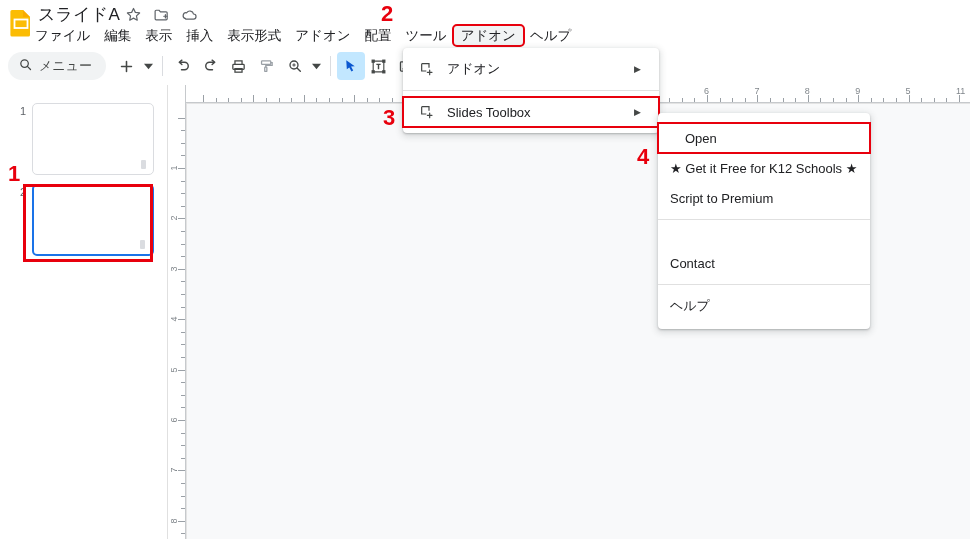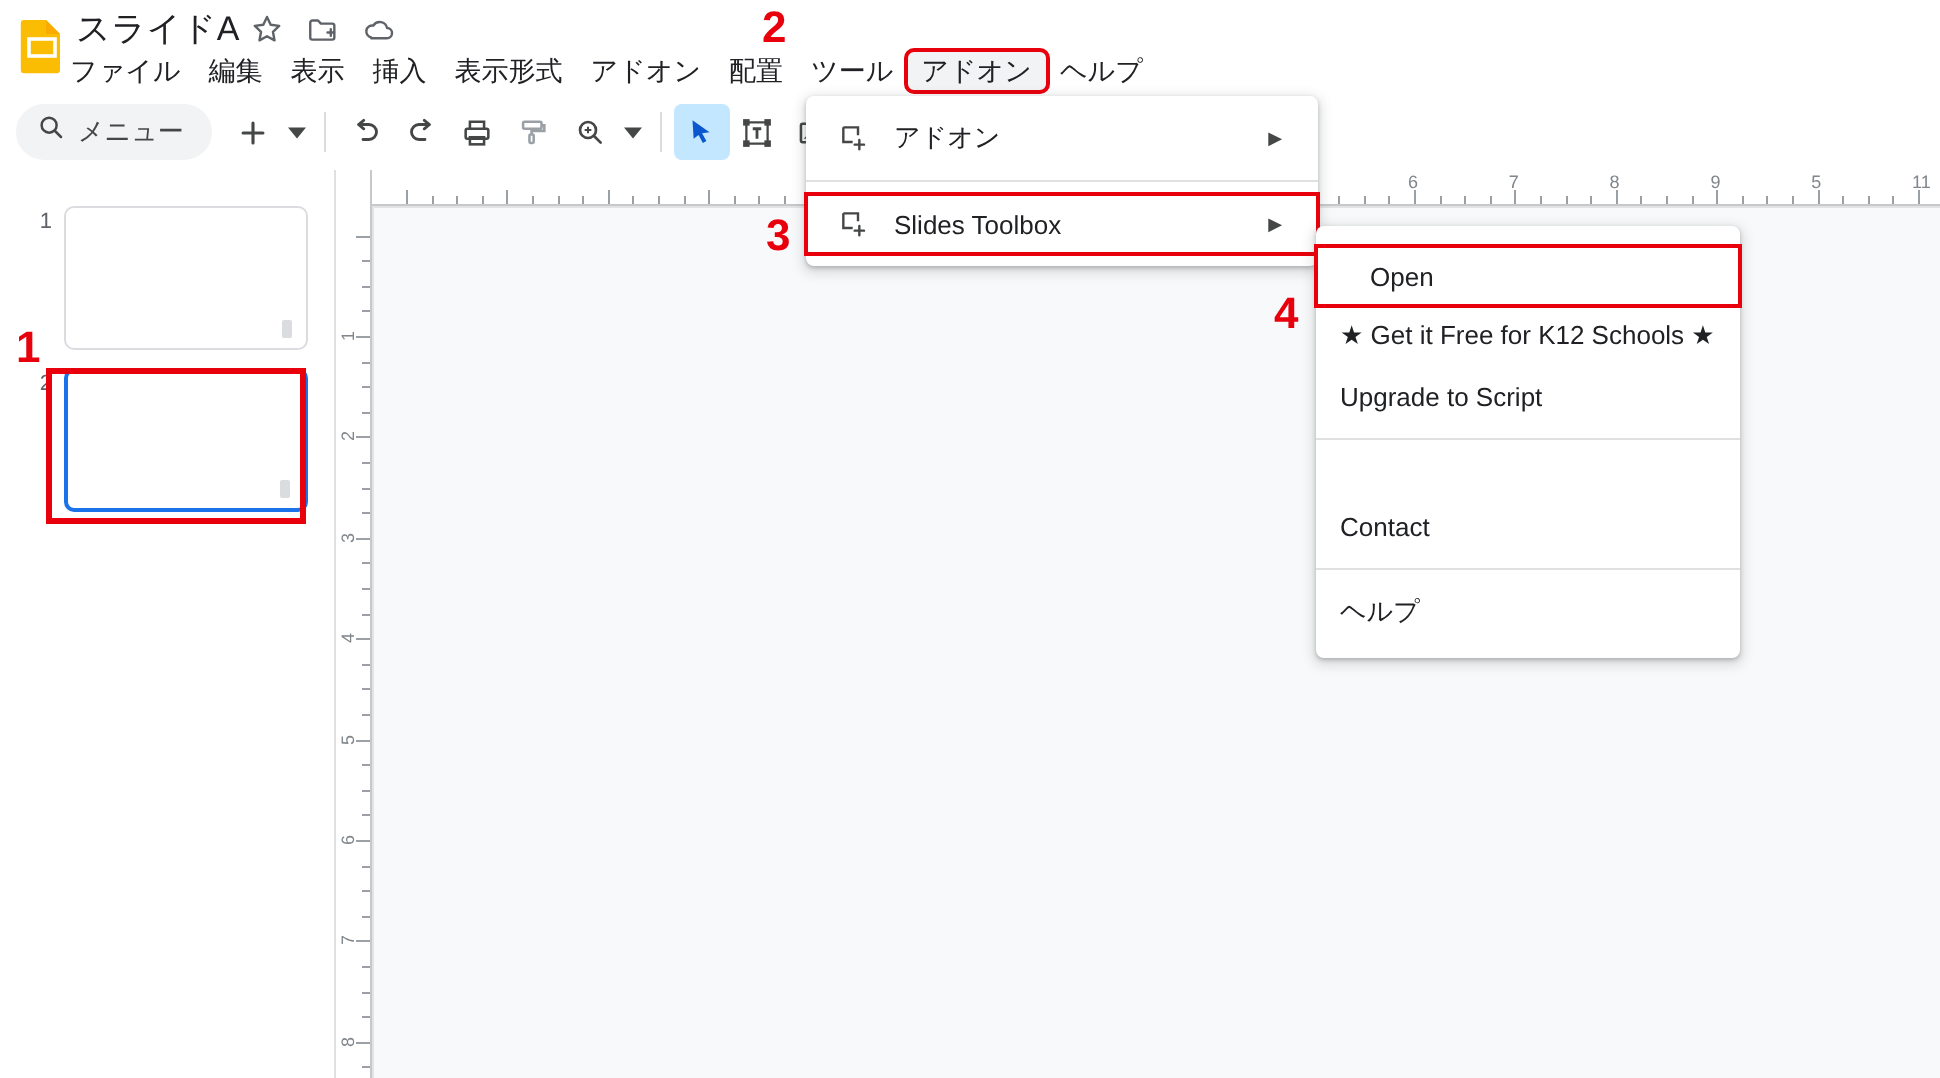--- a/index.html
+++ b/index.html
@@ -377,21 +377,21 @@
   </div>
 
   <div class="menu-panel" style="left:658px; top:113px; width:212px; padding:10px 0 8px 0;">
     <div class="mrow hl-box" style="padding-left:27px;">
       <span class="mlabel">Open</span>
     </div>
     <div class="mrow" style="padding-left:12px;">
       <span class="mlabel">★ Get it Free for K12 Schools ★</span>
     </div>
     <div class="mrow" style="padding-left:12px;">
-      <span class="mlabel">Upgrade to Script</span>
+      <span class="mlabel">Script to Premium</span>
     </div>
     <div class="mdiv"></div>
     <div class="mrow" style="padding-left:12px;margin-top:28px;">
       <span class="mlabel">Contact</span>
     </div>
     <div class="mdiv"></div>
     <div class="mrow" style="padding-left:12px;">
       <span class="mlabel">ヘルプ</span>
     </div>
   </div>

